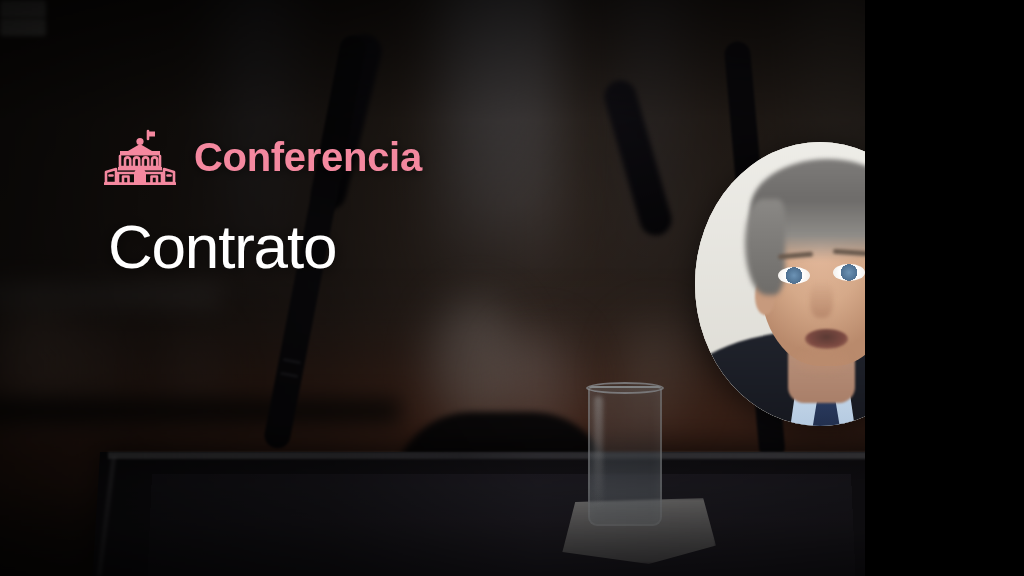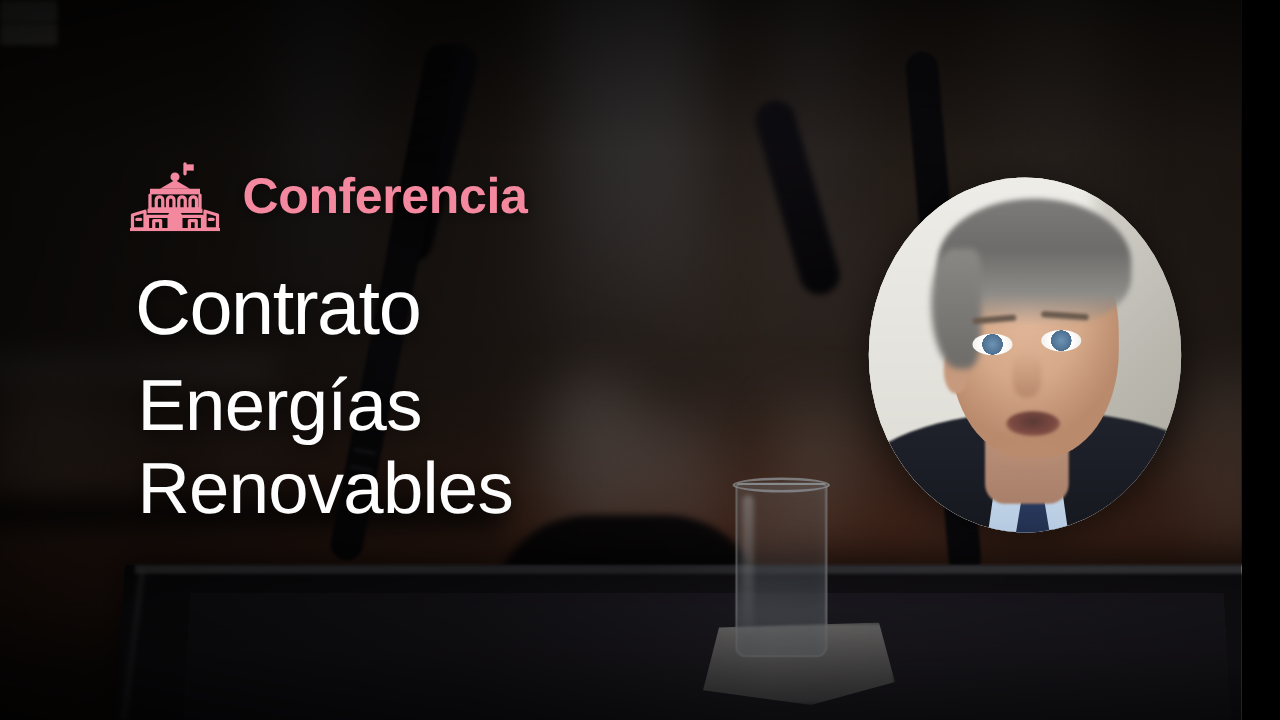--- a/index.html
+++ b/index.html
@@ -1,20 +1,20 @@
 <!DOCTYPE html>
 <html><head>
 <meta charset="utf-8">
 <style>
   * { margin:0; padding:0; box-sizing:border-box; }
   html,body { width:1024px; height:576px; overflow:hidden; background:#000; }
 
   .stage{
     position:relative;
-    width:993px;
+    width:865px;
     height:576px;
     overflow:hidden;
     font-family:"Liberation Sans", sans-serif;
     background:#1a1412;
   }
 
   
   .bg{ position:absolute; inset:0; overflow:hidden; }
   .bg-layer{ position:absolute; inset:-80px; }
 
@@ -383,24 +383,20 @@
           <line x1="63.5" y1="46.5" x2="66.5" y2="46.5"></line>
 
           <line x1="0" y1="54.6" x2="72" y2="54.6"></line>
         </svg>
       </span>
       <span class="eyebrow-text">Conferencia</span>
     </div>
 
     <div class="title">Contrato</div>
 
-    <div class="subtitle">
-      <span>Energías</span>
-      <span>Renovables</span>
-    </div>
 
     <div class="portrait">
       <div class="p-bg"></div>
       <div class="p-bg2"></div>
       <div class="p-suit"></div>
       <div class="p-shirt"></div>
       <div class="p-tie"></div>
       <div class="p-neck"></div>
       <div class="p-head"></div>
       <div class="p-ear"></div>

